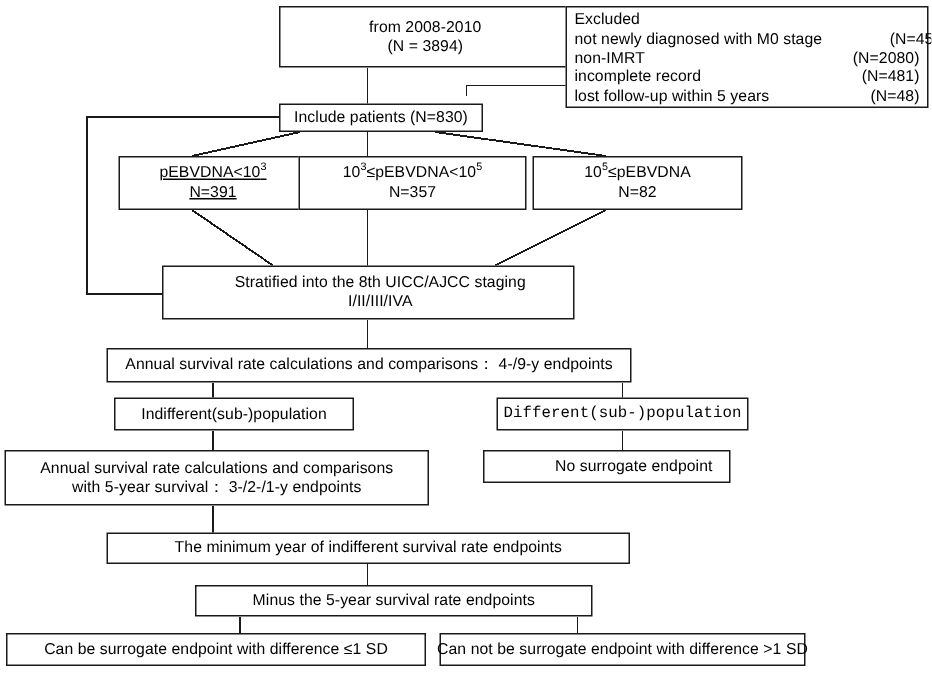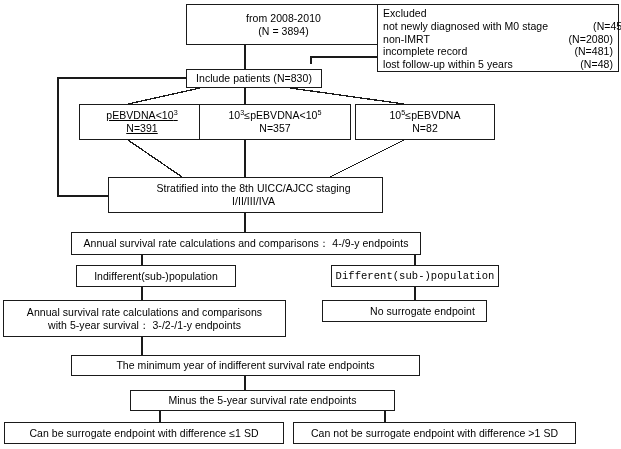--- a/index.html
+++ b/index.html
@@ -175,17 +175,17 @@
   </div>
 
   <div class="box" style="left:130px; top:390px; width:265px; height:21px;">
     <span class="ln">Minus the 5-year survival rate endpoints</span>
   </div>
 
   <div class="box" style="left:4px; top:422px; width:280px; height:22px;">
     <span class="ln">Can be surrogate endpoint with difference ≤1 SD</span>
   </div>
 
-  <div class="box" style="left:293px; top:422px; width:283px; height:22px;">
+  <div class="box" style="left:293px; top:422px; width:244px; height:22px;">
     <span class="ln">Can not be surrogate endpoint with difference &gt;1 SD</span>
   </div>
 
 </div>
 
 </body></html>

